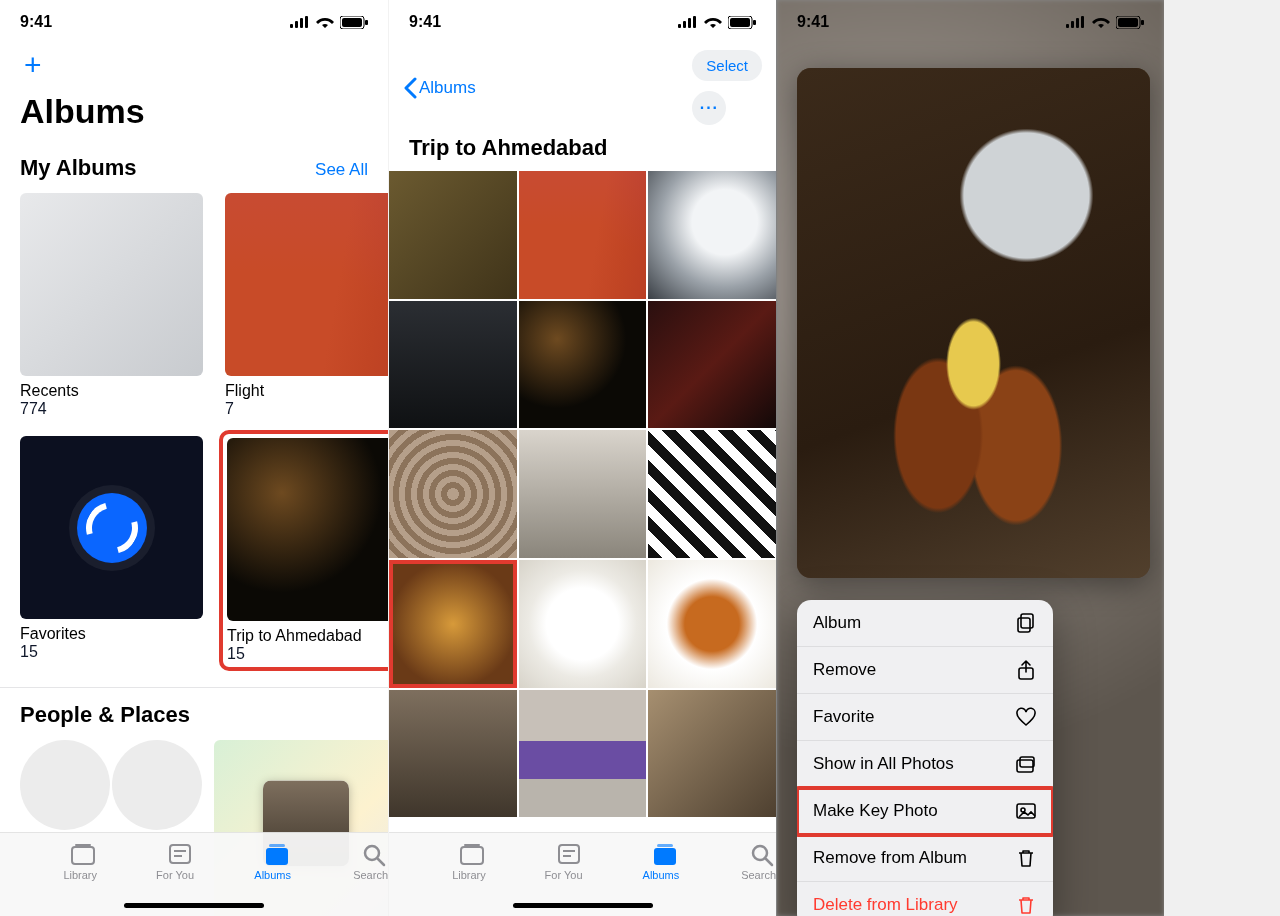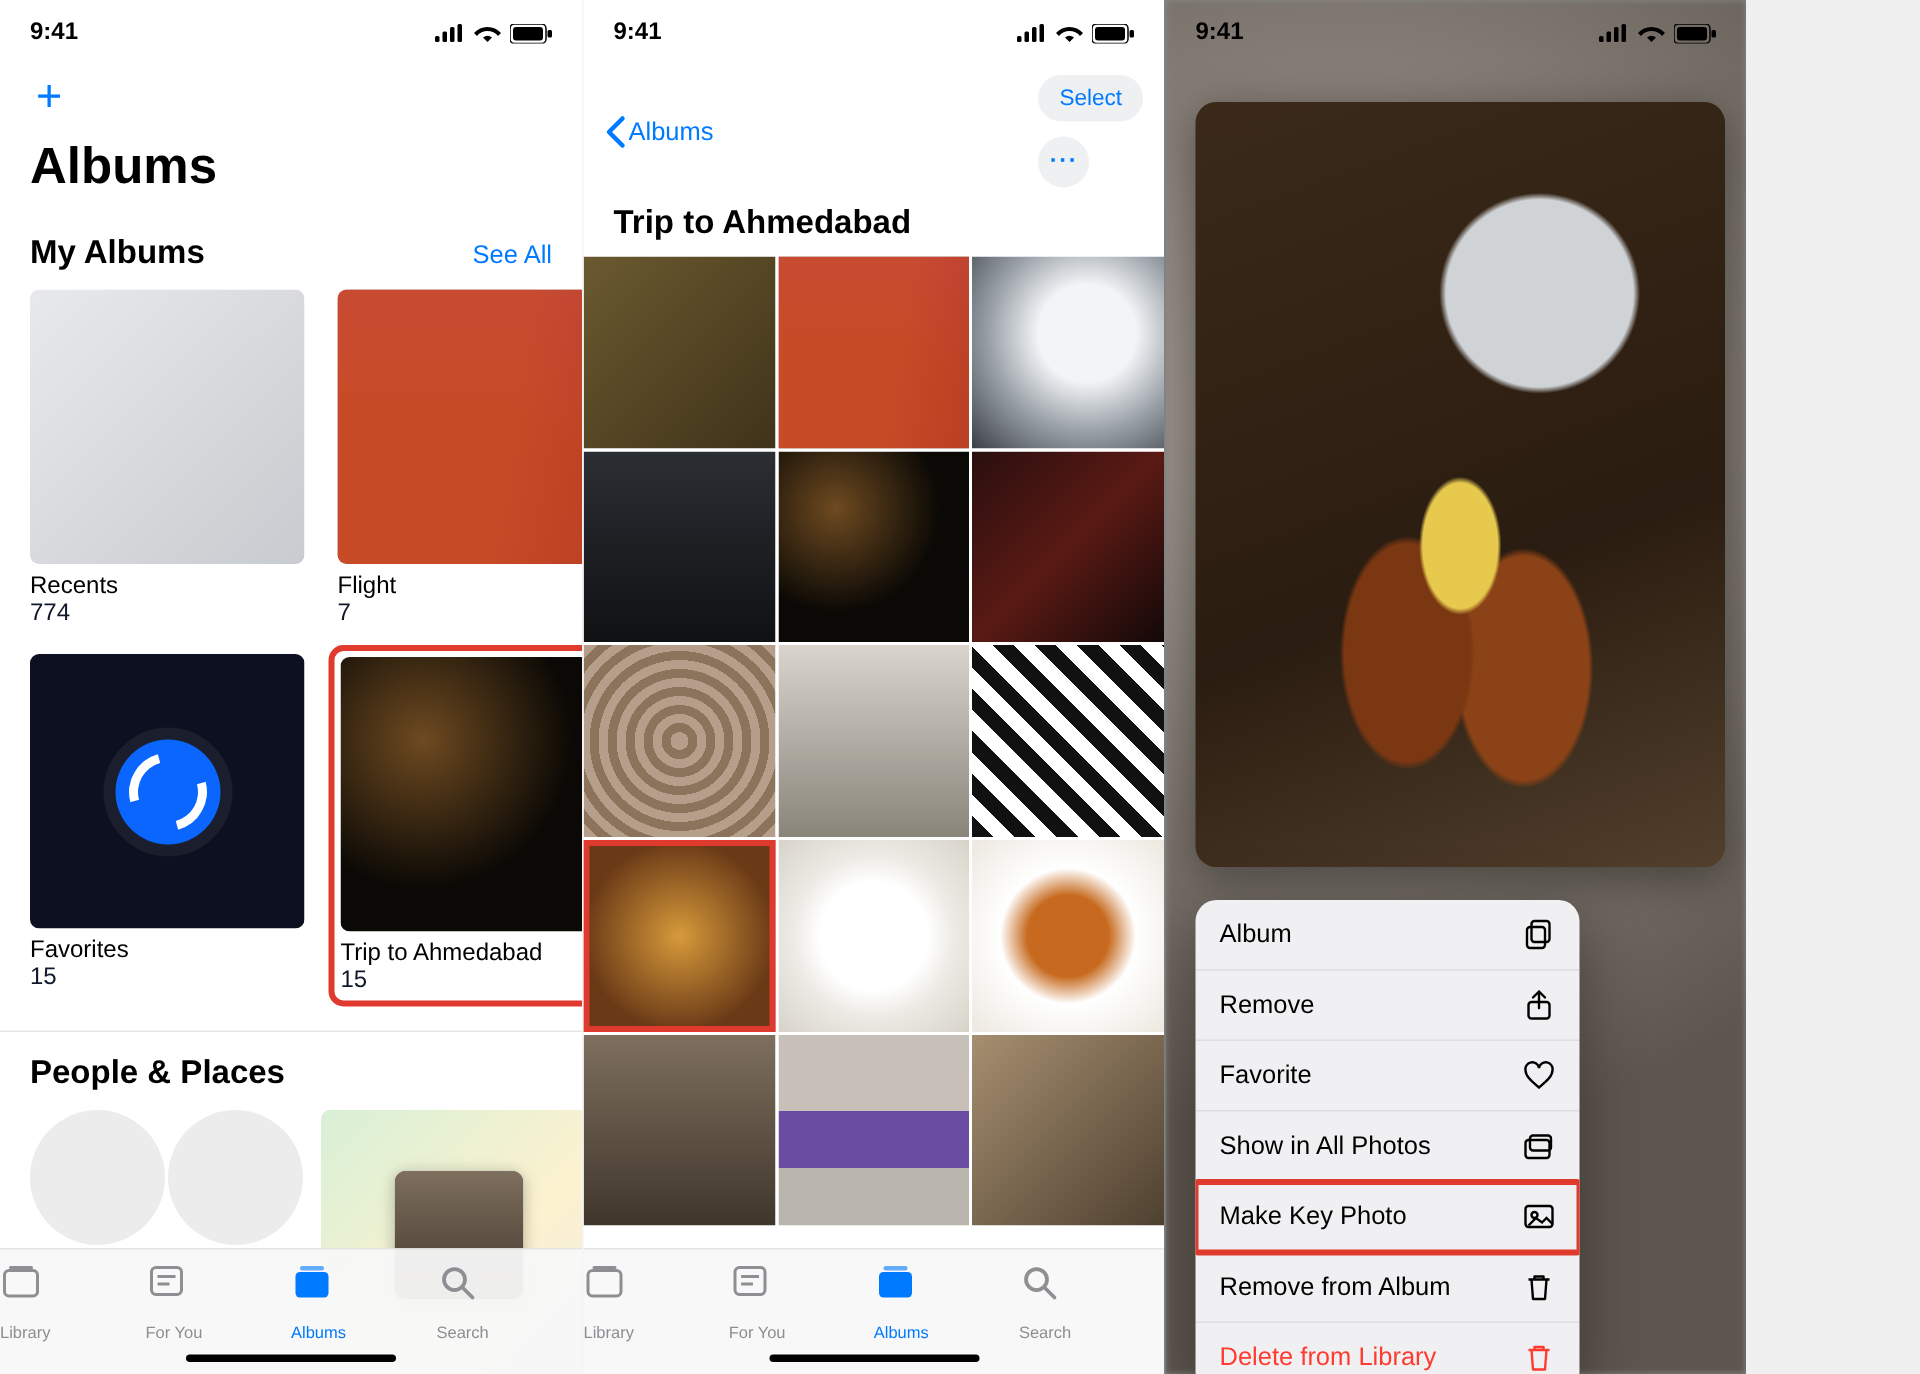--- a/index.html
+++ b/index.html
@@ -47,21 +47,21 @@
 .thumb > div.fill { width:100%; height:100%; }
 .album-name { font-size: 16px; margin-top: 6px; }
 .album-count { font-size: 16px; color: #0f172a; }
 .highlight-red { outline: 4px solid #e03a2f; outline-offset: 2px; border-radius: 4px; }
 .peek { width: 14px; height: 183px; border-radius: 6px 0 0 6px; }
 .people-circles { display: flex; gap: 2px; margin-top:12px; }
 .circle { width: 90px; height: 90px; border-radius: 50%; background: #ececec; }
 .map-thumb { width:183px; height:183px; border-radius:6px; background: linear-gradient(135deg,#d8f0d6,#fdf2cf 60%,#e8e8ea); position:relative; margin-top:12px;}
 .map-thumb .pin { position:absolute; left:50%; top:50%; transform:translate(-50%,-60%); width:86px; height:86px; border-radius:8px; background:#fff; box-shadow:0 2px 10px rgba(0,0,0,.25); overflow:hidden; }
 .tabbar { position: absolute; bottom: 0; left: 0; right: 0; height: 84px; background: rgba(248,248,248,0.95); border-top: 1px solid rgba(0,0,0,0.08); display: flex; align-items:flex-start; padding-top:8px; }
-.tab { flex: 1; display: flex; flex-direction: column; align-items: flex-start; gap: 16px; font-size: 11px; color:#8e8e93; }
+.tab { flex: 1; display: flex; flex-direction: column; align-items: flex-end; gap: 2px; font-size: 11px; color:#8e8e93; }
 .tab.active { color: #007aff; }
 .tab svg { width: 28px; height: 26px; }
 .home-ind { position: absolute; bottom: 8px; left:50%; transform:translateX(-50%); width: 140px; height:5px; background:#000; border-radius:3px; }
 
 
 .s2-nav { display:flex; align-items:center; padding: 6px 14px; }
 .back { color:#007aff; display:flex; align-items:center; font-size:17px; gap:2px; }
 .s2-actions { margin-left:auto; display:flex; gap:10px;flex-direction:column; }
 .pill { background:#eef0f2; color:#007aff; font-size:15px; font-weight:500; padding:7px 14px; border-radius:18px; }
 .pill-circle { background:#eef0f2; width:34px; height:34px; border-radius:50%; display:flex; align-items:center; justify-content:center; color:#007aff; font-weight:700; letter-spacing:1px; }

